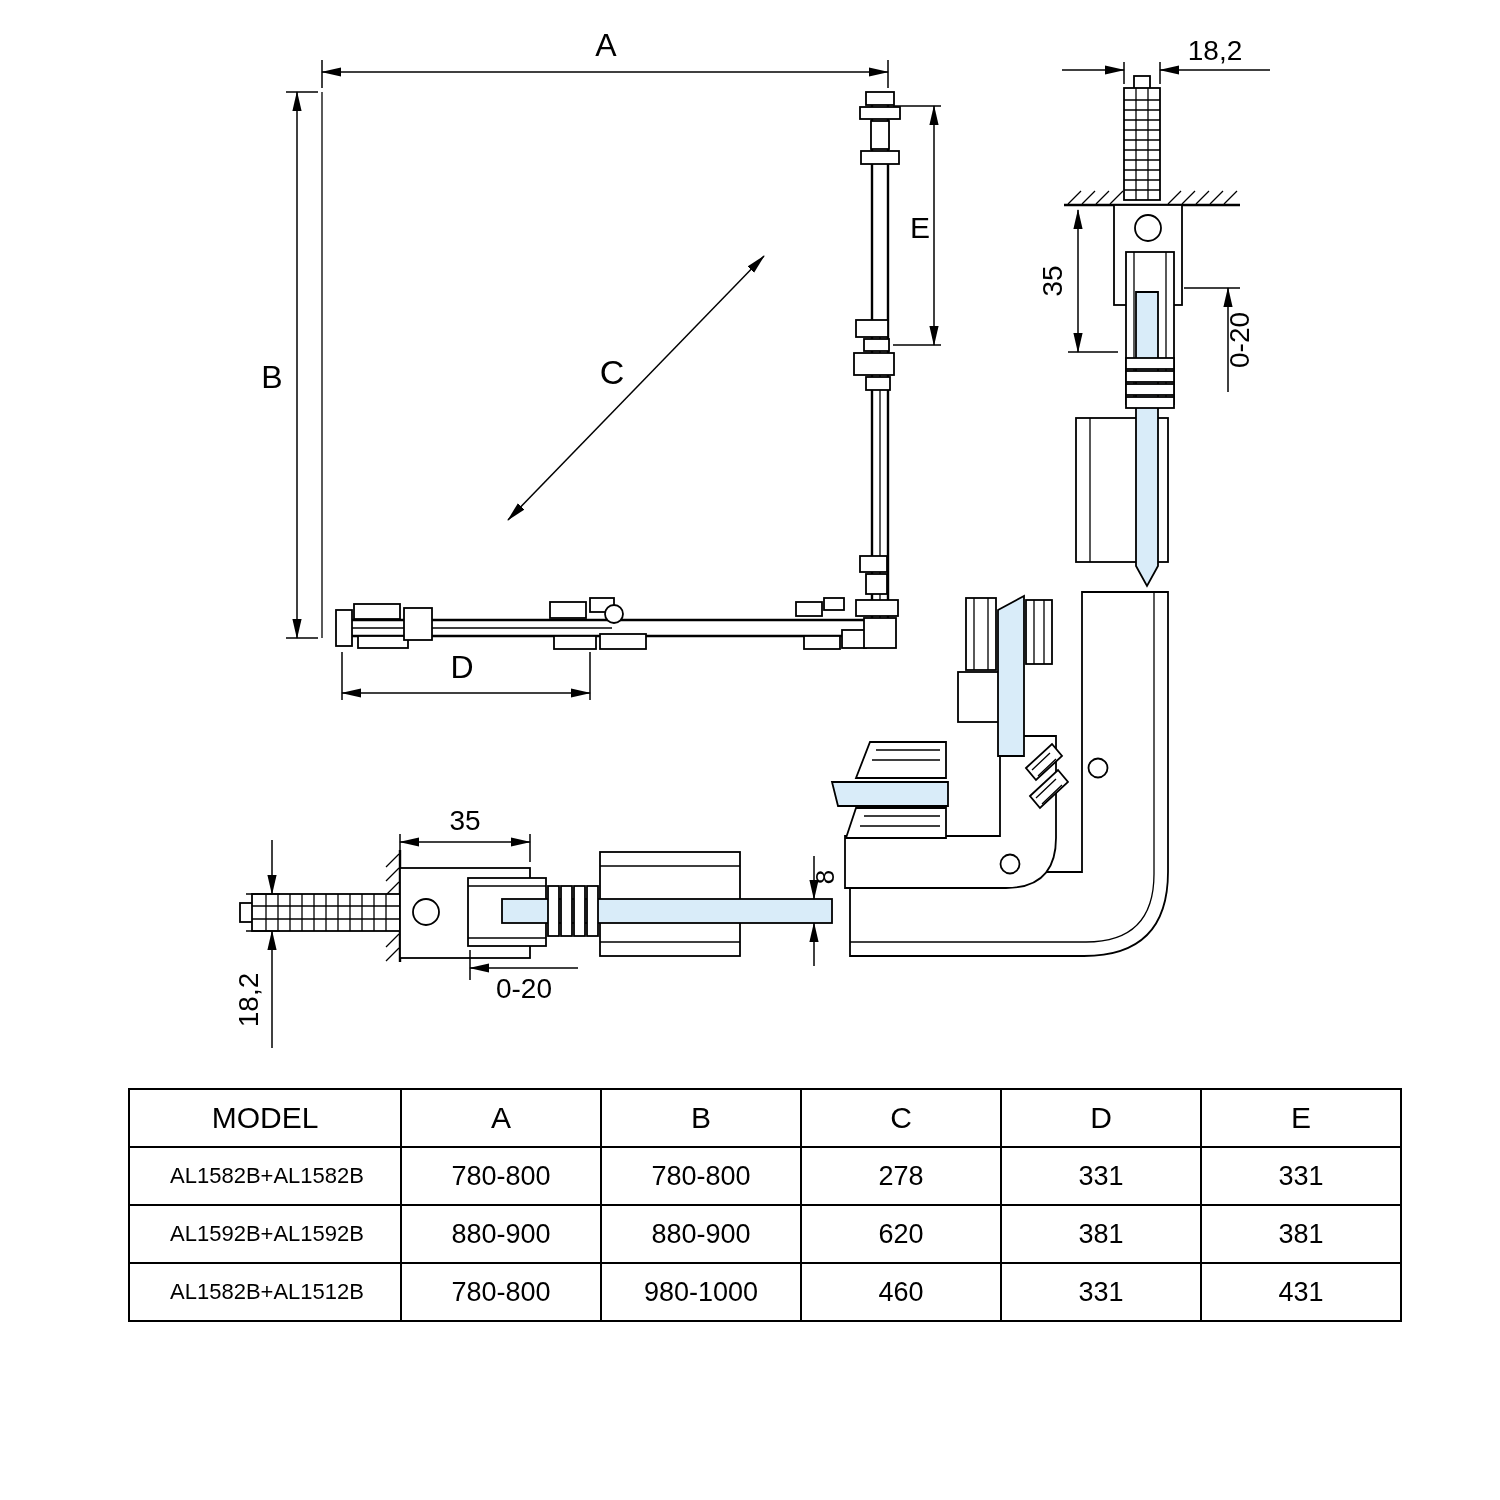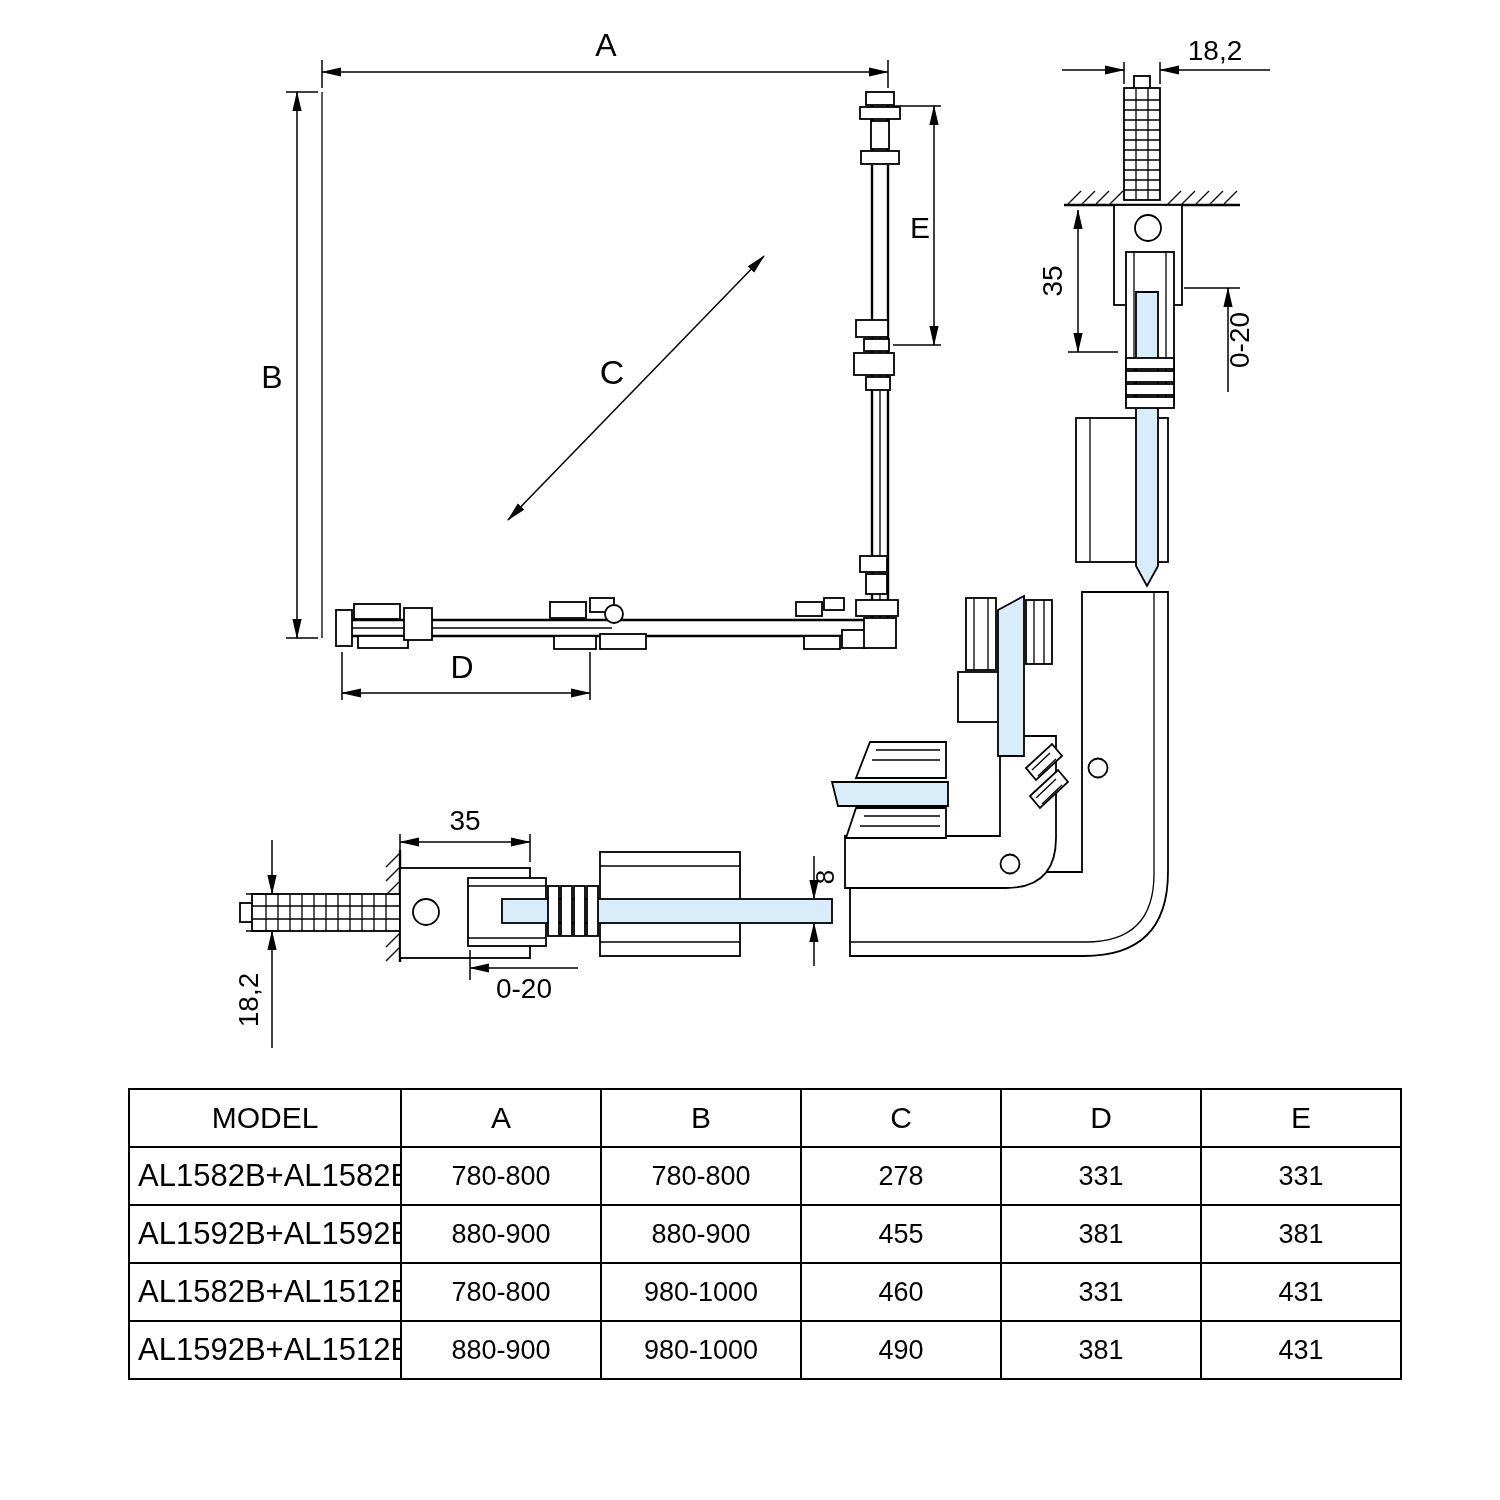--- a/index.html
+++ b/index.html
@@ -9,21 +9,21 @@
   .thin{stroke:#000;stroke-width:1.3;fill:none;}
   .dim{stroke:#000;stroke-width:1.5;fill:none;}
   .part{fill:#fff;stroke:#000;stroke-width:1.8;}
   .glass{stroke:#000;stroke-width:1.8;}
   .dimtext{font-size:28px;}
   .biglabel{font-size:32px;}
   
   .dim-table{position:absolute;left:128px;top:1088px;width:1272px;border-collapse:collapse;table-layout:fixed;background:#fff;}
   .dim-table th,.dim-table td{border:2px solid #000;height:56px;text-align:center;font-size:27px;padding:0 4px;white-space:nowrap;overflow:hidden;}
   .dim-table th{font-size:30px;font-weight:400;}
-  .dim-table td.model{text-align:left;padding-left:8px;font-size:31px;}
+  .dim-table td.model{text-align:center;padding-left:8px;font-size:22px;}
   .dim-table col.c-model{width:272px;}
   .dim-table col.c-val{width:200px;}
 </style>
 </head>
 <body>
 
 <div class="stage">
 
 <svg width="1500" height="1080" viewBox="0 0 1500 1080">
   <defs>
@@ -269,36 +269,28 @@
       <td>780-800</td>
       <td>780-800</td>
       <td>278</td>
       <td>331</td>
       <td>331</td>
     </tr>
     <tr>
       <td class="model">AL1592B+AL1592B</td>
       <td>880-900</td>
       <td>880-900</td>
-      <td>455</td>
+      <td>620</td>
       <td>381</td>
       <td>381</td>
     </tr>
     <tr>
       <td class="model">AL1582B+AL1512B</td>
       <td>780-800</td>
       <td>980-1000</td>
       <td>460</td>
       <td>331</td>
       <td>431</td>
     </tr>
-    <tr>
-      <td class="model">AL1592B+AL1512B</td>
-      <td>880-900</td>
-      <td>980-1000</td>
-      <td>490</td>
-      <td>381</td>
-      <td>431</td>
-    </tr>
   </tbody>
 </table>
 
 </div>
 
 </body></html>

